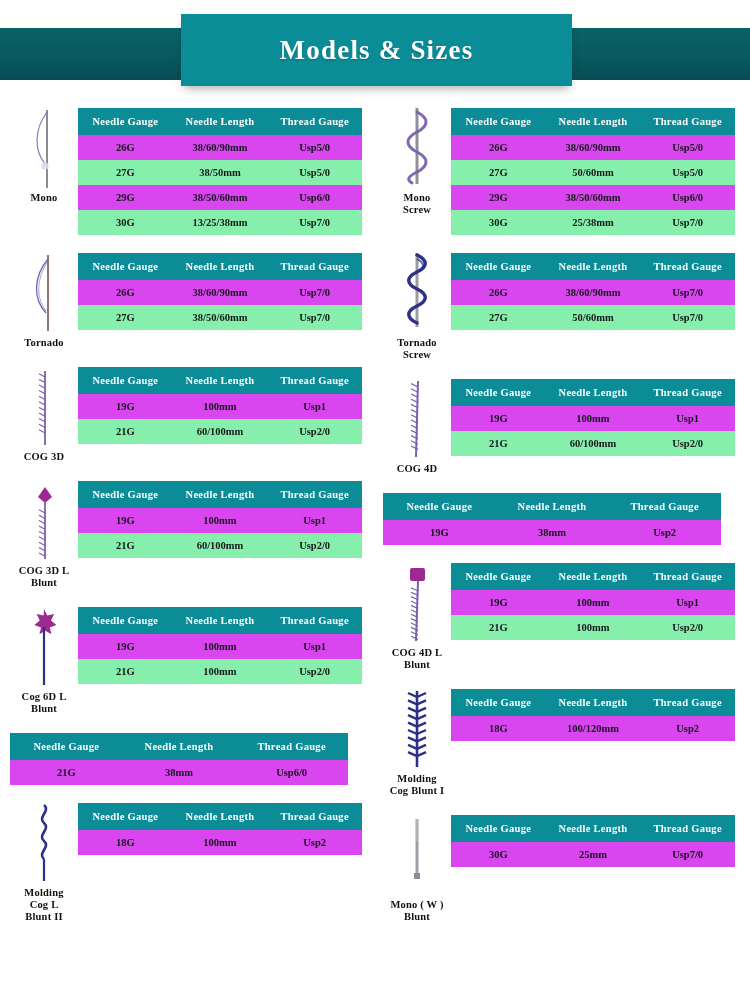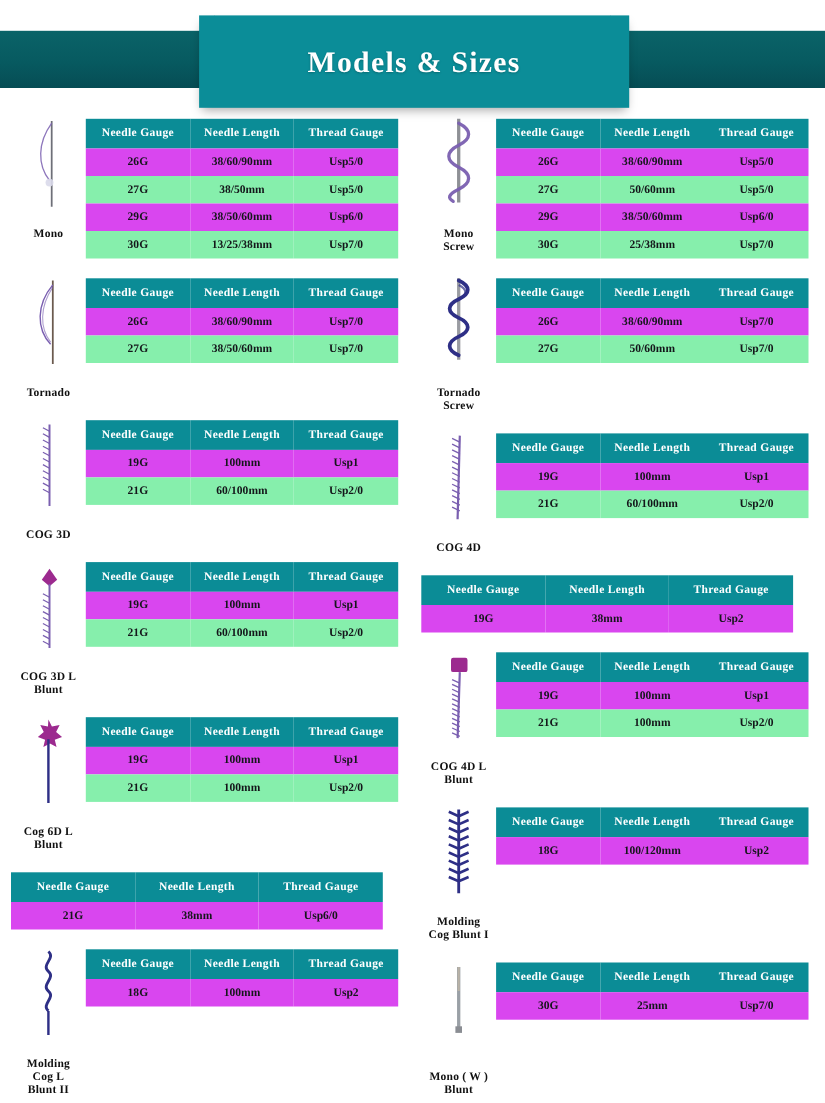--- a/index.html
+++ b/index.html
@@ -31,21 +31,21 @@
     border-left:14px solid transparent;
     border-bottom:14px solid #0d4c52;
   }
   .banner-wing.right::after{
     content:"";position:absolute;left:0;top:-14px;
     border-right:14px solid transparent;
     border-bottom:14px solid #0d4c52;
   }
   .banner-main{
     position:absolute;
-    left:181px;right:178px;top:0;height:84px;
+    left:181px;right:178px;top:0;height:72px;
     background:#0b8d98;
     box-shadow:0 5px 9px -3px rgba(0,0,0,.35);
     display:flex;align-items:center;justify-content:center;
   }
   .banner-title{
     color:#ffffff;
     font-size:27px;
     font-weight:bold;
     letter-spacing:1.2px;
     text-shadow:0 1px 2px rgba(0,0,0,.25);
@@ -76,21 +76,21 @@
     display:flex;
     flex-direction:column;
     align-items:center;
   }
   .thumb-art{
     height:86px;
     width:40px;
     display:block;
   }
   .thumb-label{
-    margin-top:15px;
+    margin-top:0;
     font-size:10.5px;
     font-weight:bold;
     color:#111111;
     text-align:center;
     line-height:12px;
     letter-spacing:.2px;
     font-family:"Liberation Serif", serif;
   }
 
   table.spec{

